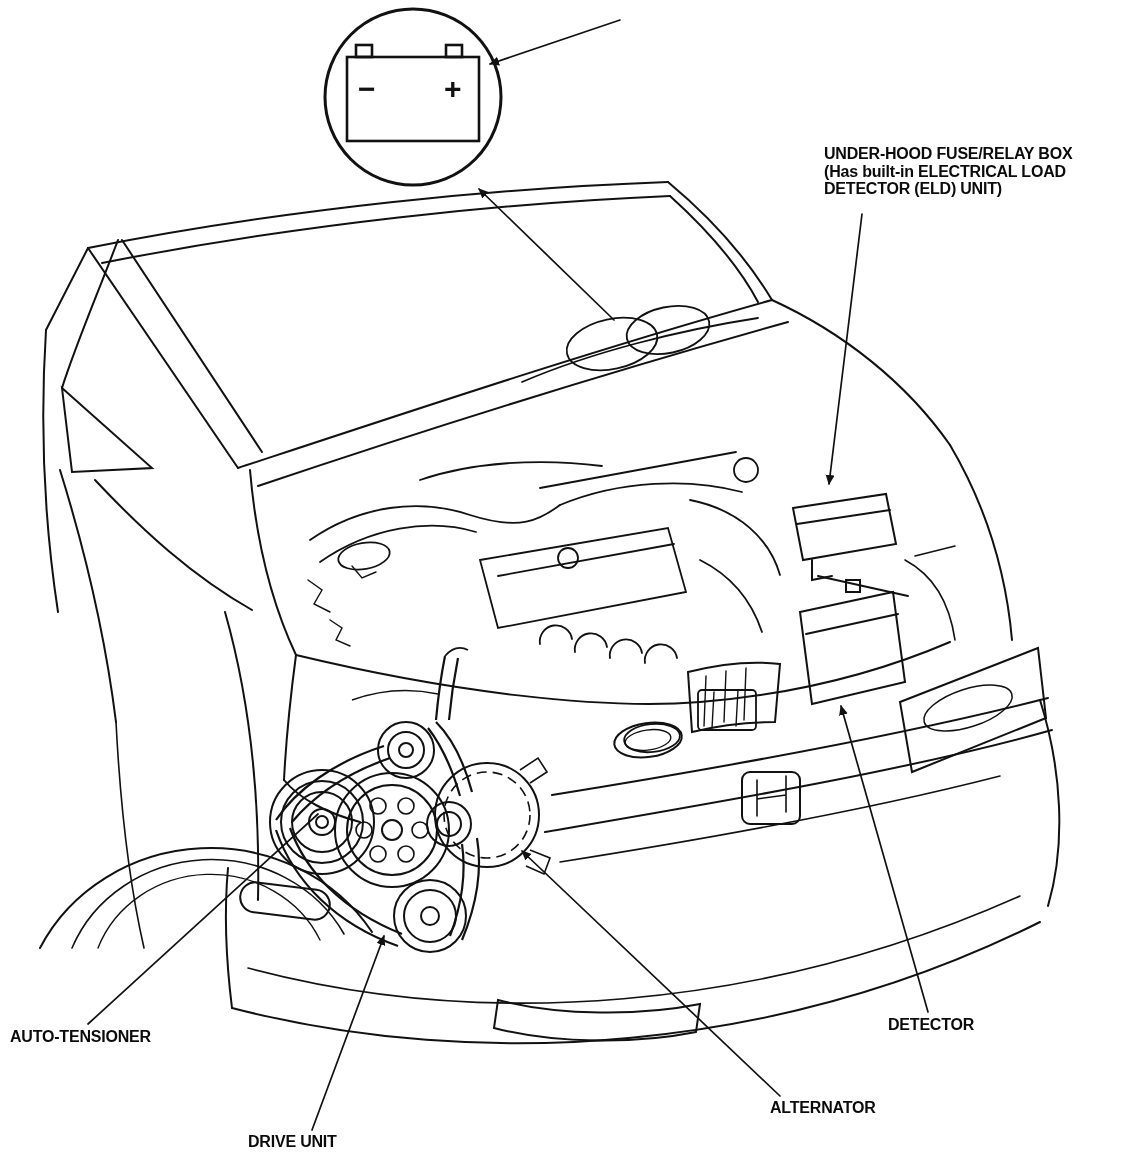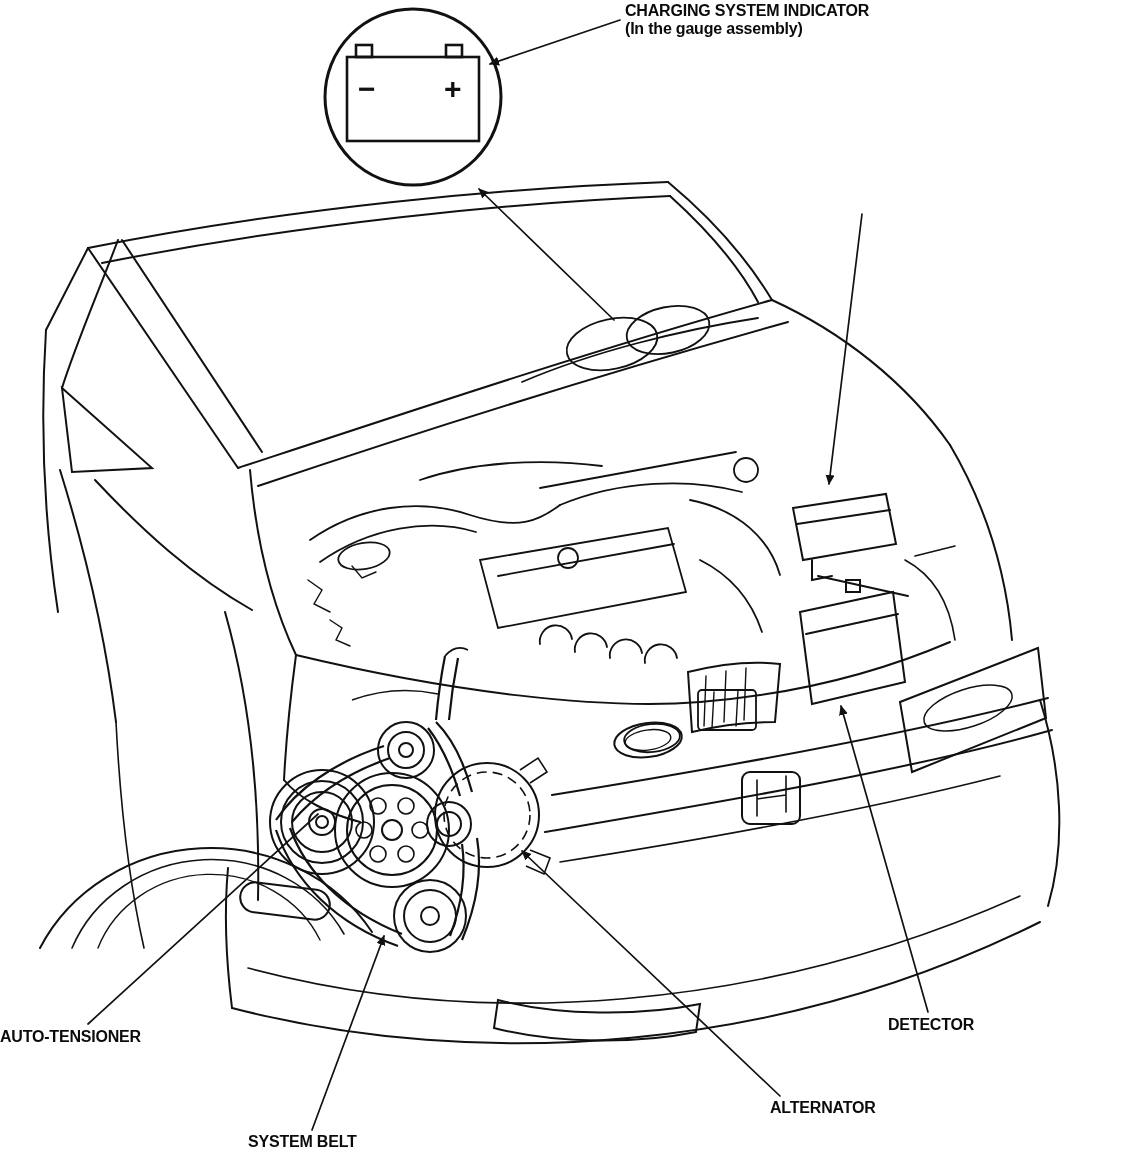--- a/index.html
+++ b/index.html
@@ -218,27 +218,28 @@
       <path d="M 620 20 L 490 64" marker-end="url(#arrow)"></path>
       <path d="M 614 320 L 479 189" marker-end="url(#arrow)"></path>
       <path d="M 862 214 L 829 484" marker-end="url(#arrow)"></path>
       <path d="M 928 1012 L 841 706" marker-end="url(#arrow)"></path>
       <path d="M 780 1096 L 522 851" marker-end="url(#arrow)"></path>
       <path d="M 312 1130 L 384 936" marker-end="url(#arrow)"></path>
       <path d="M 88 1024 L 318 814"></path>
     </g>
   </svg>
 
-  <div class="label" style="left:625px;top:2px">
-    <div>CHARGING SYSTEM INDICATOR</div>
-    <div>(In the gauge assembly)</div>
+
+  <div class="label" style="left:824px;top:145px">
+    <div>UNDER-HOOD FUSE/RELAY BOX</div>
+    <div>(Has built-in ELECTRICAL LOAD</div>
+    <div>DETECTOR (ELD) UNIT)</div>
   </div>
 
-
   <div class="label" style="left:888px;top:1016px">DETECTOR</div>
 
   <div class="label" style="left:770px;top:1099px">ALTERNATOR</div>
 
-  <div class="label" style="left:248px;top:1133px">SYSTEM BELT</div>
-
-  <div class="label" style="left:0;top:1028px">AUTO-TENSIONER</div>
+  <div class="label" style="left:248px;top:1133px">DRIVE UNIT</div>
+
+  <div class="label" style="left:10px;top:1028px">AUTO-TENSIONER</div>
 
 </div>
 
 </body></html>

